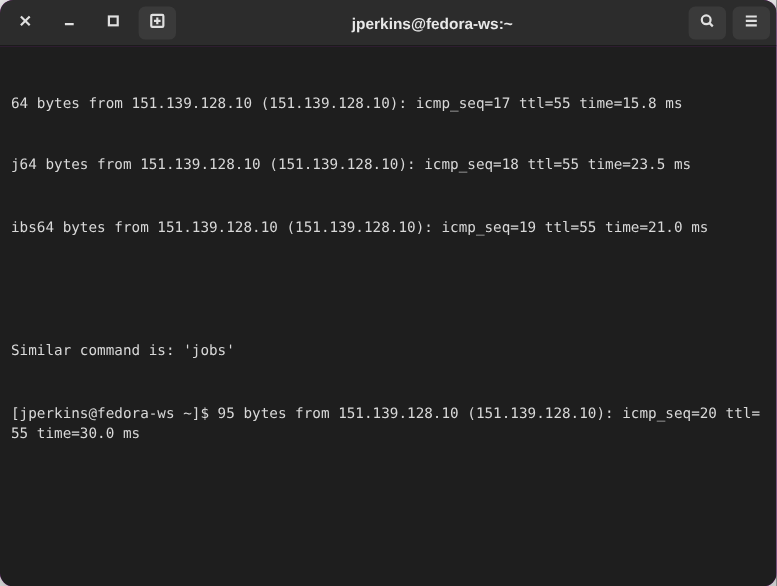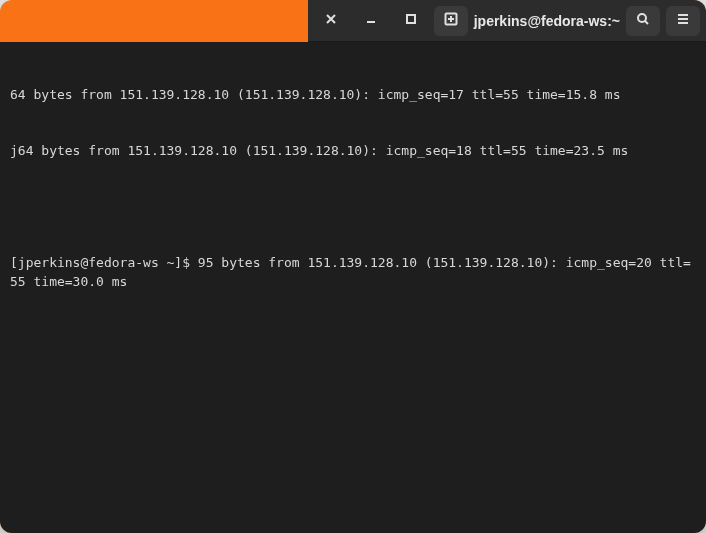--- a/index.html
+++ b/index.html
@@ -7,27 +7,26 @@
       background: #f0f0f0;
       display: flex;
       justify-content: center;
       align-items: center;
       min-height: 100vh;
       font-family: sans-serif;
     }
     .window {
       width: 706px;
       height: 533px;
-      background: #f97316;
+      background: #a21caf;
       border-radius: 12px;
       box-shadow: 0 8px 32px rgba(0,0,0,0.4);
       overflow: hidden;
       display: flex;
       flex-direction: column;
-      align-items: flex-end;
     }
     .titlebar {
       background: #2c2c2c;
       height: 42px;
       display: flex;
       align-items: center;
       padding: 0 6px;
       gap: 6px;
       border-bottom: 1px solid #1a1a1a;
     }
@@ -105,21 +104,23 @@
       <button class="titlebar-btn boxed">
         <span><svg viewBox="0 0 16 16">
               <path d="M3 4h10M3 8h10M3 12h10"></path>
             </svg></span>
       </button>
     </div>
   </div>
   <div class="terminal-content">
     <div class="line">64 bytes from 151.139.128.10 (151.139.128.10): icmp_seq=17 ttl=55 time=15.8 ms</div>
     <div class="line">j64 bytes from 151.139.128.10 (151.139.128.10): icmp_seq=18 ttl=55 time=23.5 ms</div>
+    <div class="line">ibs64 bytes from 151.139.128.10 (151.139.128.10): icmp_seq=19 ttl=55 time=21.0 ms</div>
     <div class="line"></div>
+    <div class="line">Similar command is: 'jobs'</div>
     <div class="line">[jperkins@fedora-ws ~]$ 95 bytes from 151.139.128.10 (151.139.128.10): icmp_seq=20 ttl=55 time=30.0 ms</div>
     
     
     
     
     
     
     
     
     

